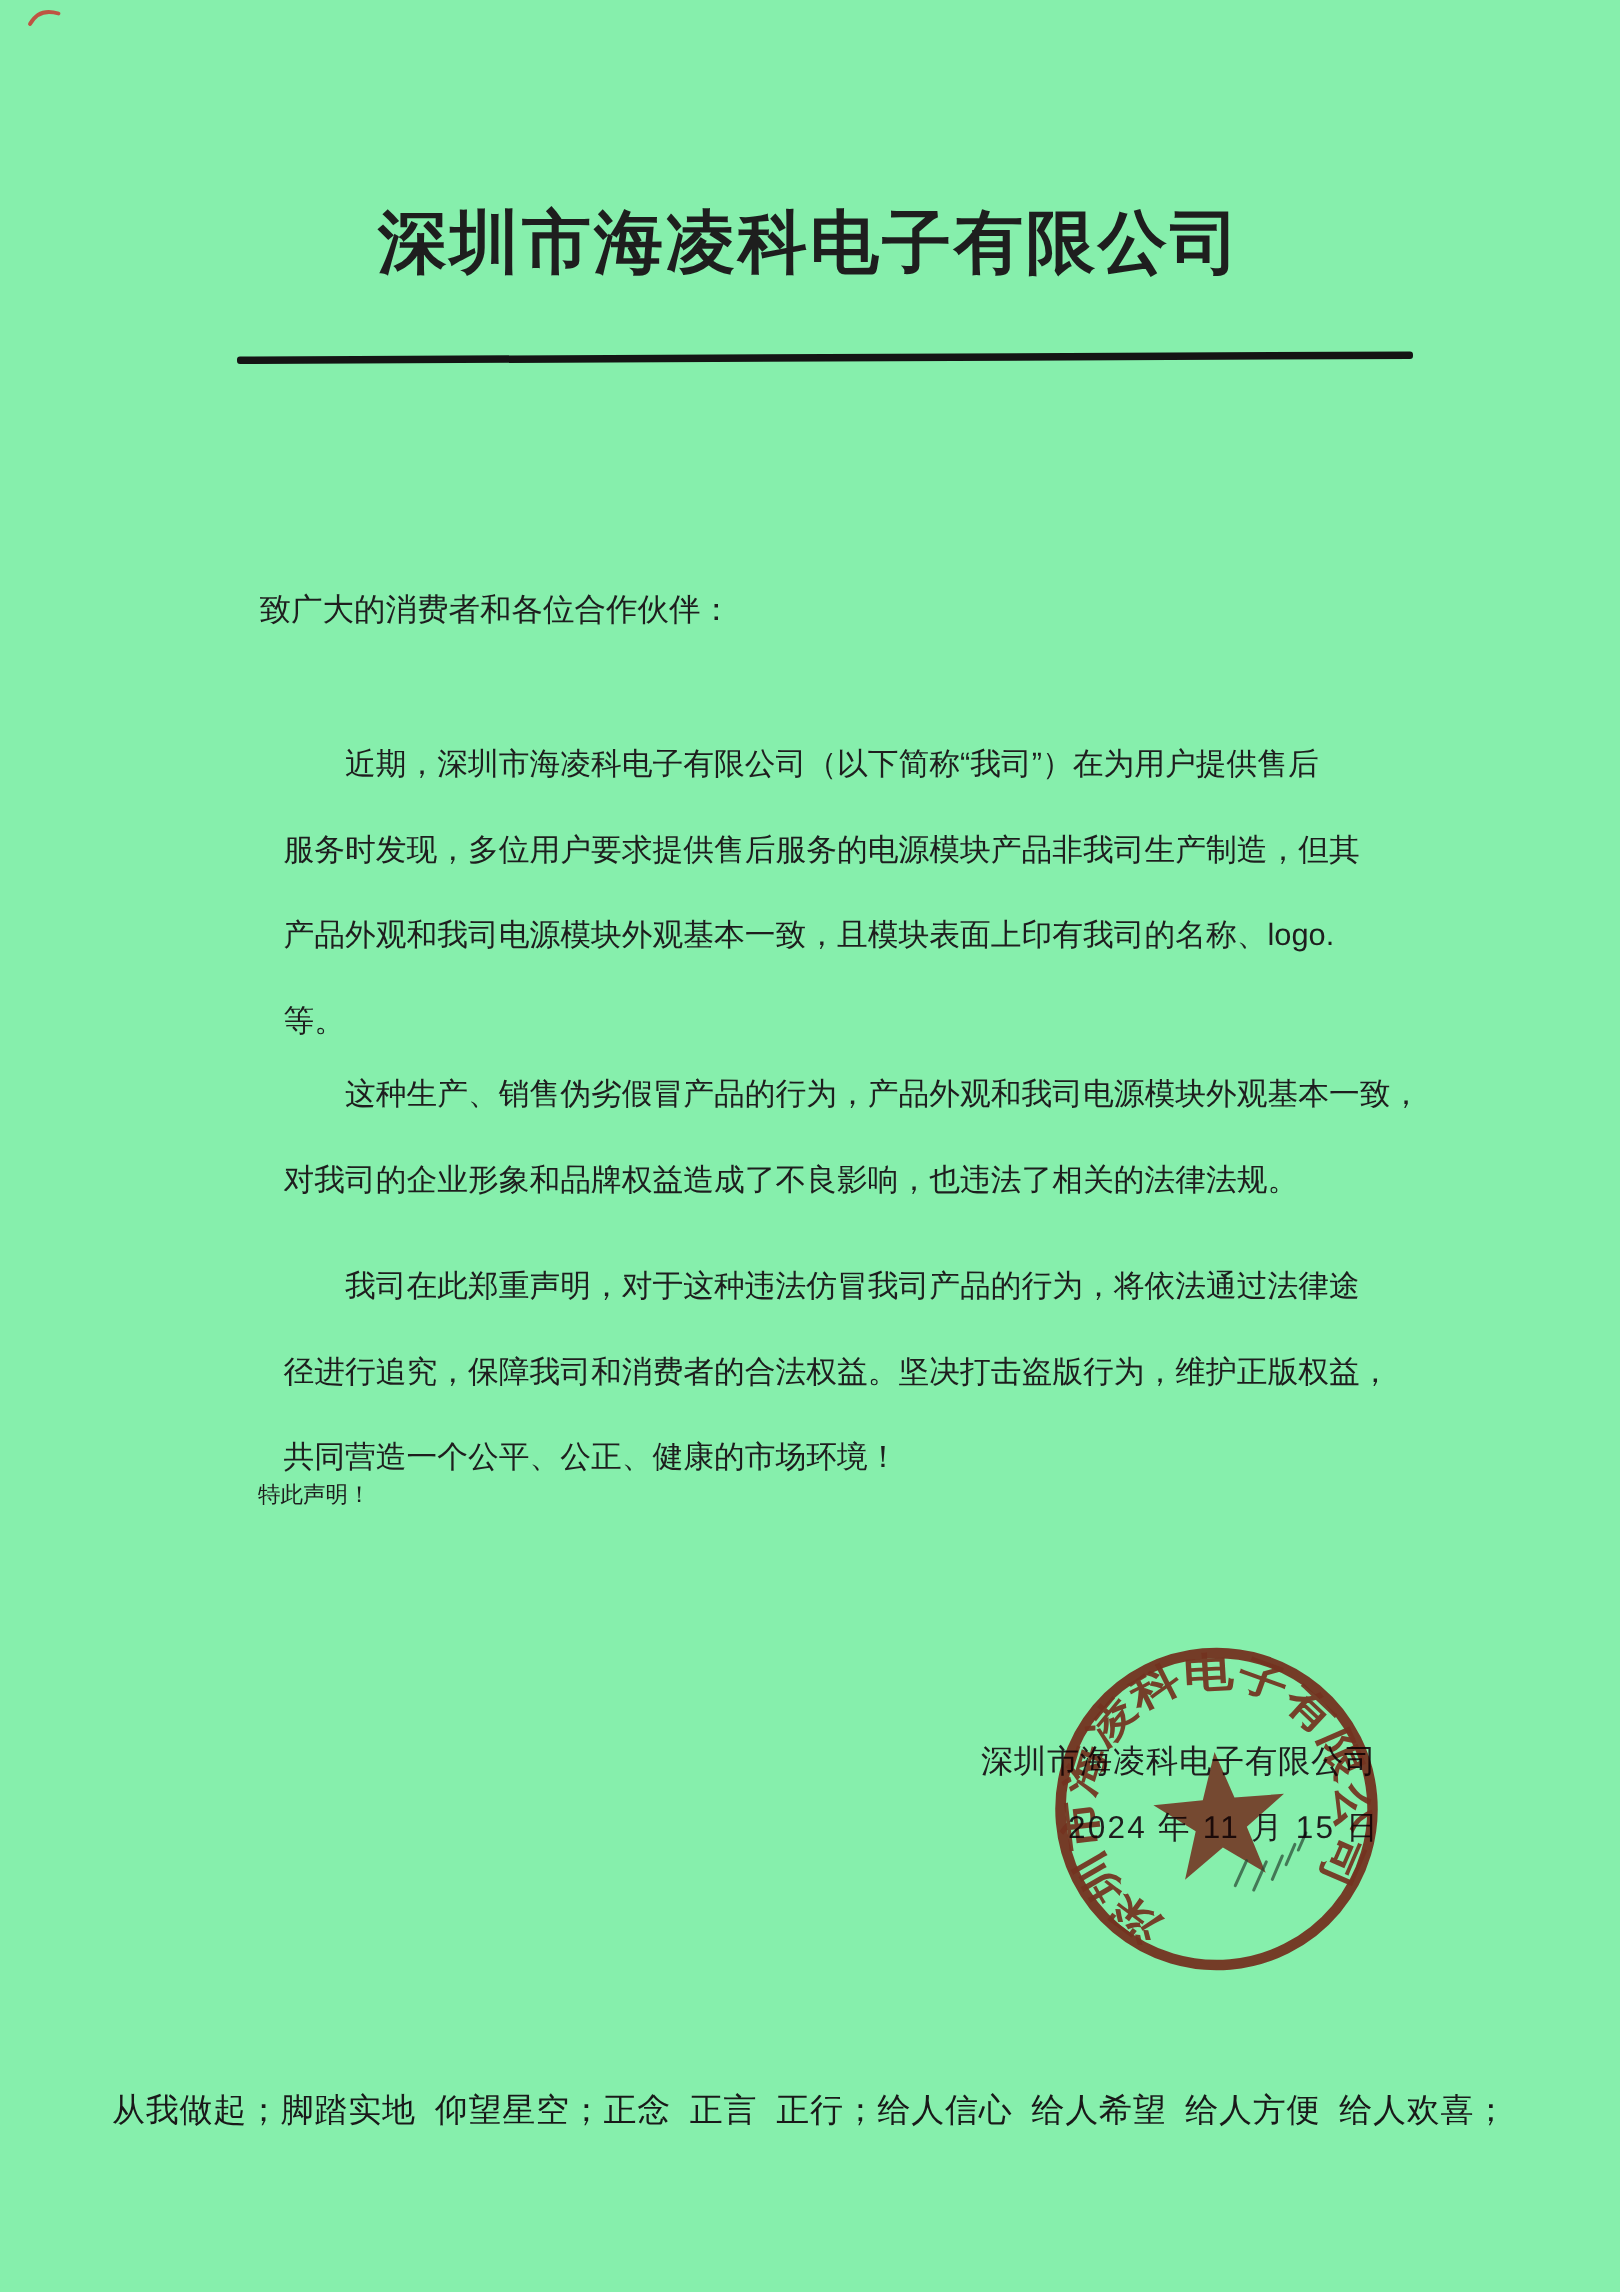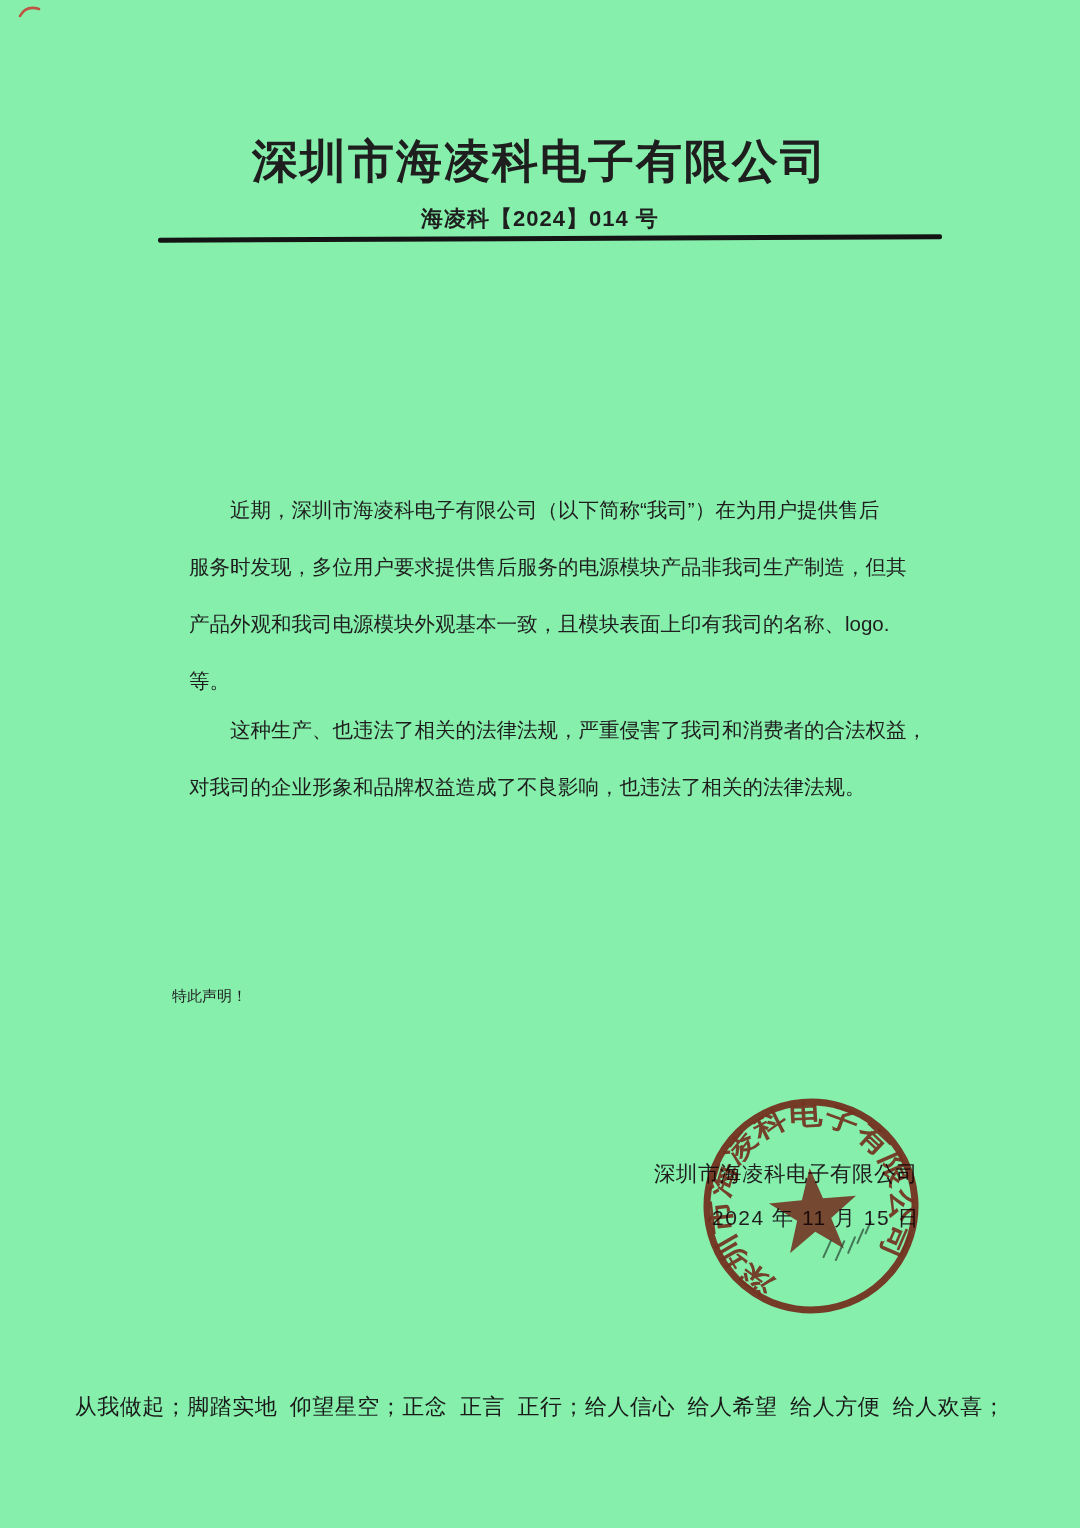--- a/index.html
+++ b/index.html
@@ -68,32 +68,35 @@
 <body>
 
 <div class="page">
 
   <svg class="pen-mark" viewBox="0 0 24 18">
     <path d="M2 14 Q8 3 21 7" fill="none" stroke="#c83a30" stroke-width="2.6" stroke-linecap="round"></path>
   </svg>
 
   <div class="title">深圳市海凌科电子有限公司</div>
 
-  <div class="docnum">海凌科【2024】014 号</div>
 
   <div class="rule"></div>
 
 
+  <div class="salutation">致广大的消费者和各位合作伙伴：</div>
 
   <p class="body p1">近期，深圳市海凌科电子有限公司（以下简称“我司”）在为用户提供售后
 服务时发现，多位用户要求提供售后服务的电源模块产品非我司生产制造，但其
 产品外观和我司电源模块外观基本一致，且模块表面上印有我司的名称、logo.
 等。</p>
-  <p class="body p2">这种生产、也违法了相关的法律法规，严重侵害了我司和消费者的合法权益，
+  <p class="body p2">这种生产、销售伪劣假冒产品的行为，产品外观和我司电源模块外观基本一致，
 对我司的企业形象和品牌权益造成了不良影响，也违法了相关的法律法规。</p>
+  <p class="body p3">我司在此郑重声明，对于这种违法仿冒我司产品的行为，将依法通过法律途
+径进行追究，保障我司和消费者的合法权益。坚决打击盗版行为，维护正版权益，
+共同营造一个公平、公正、健康的市场环境！</p>
 
   <div class="closing">特此声明！</div>
 
   <div class="sig-company">深圳市海凌科电子有限公司</div>
   <div class="sig-date">2024 年 11 月 15 日</div>
 
   <svg class="seal" viewBox="0 0 240 240">
     <circle cx="120" cy="120" r="104" fill="none" stroke-width="7" opacity="0.95" stroke="#d8261f"></circle>
     <polygon points="122,82 132.6,113.4 165.7,113.8 139.1,133.6 149,165.2 122,146 95,165.2 104.9,133.6 78.3,113.8 111.4,113.4" opacity="0.88" fill="#d8261f"></polygon>
     <path id="sealTextPath" d="M 79 191 A 82 82 0 1 1 161 191" fill="none"></path>

